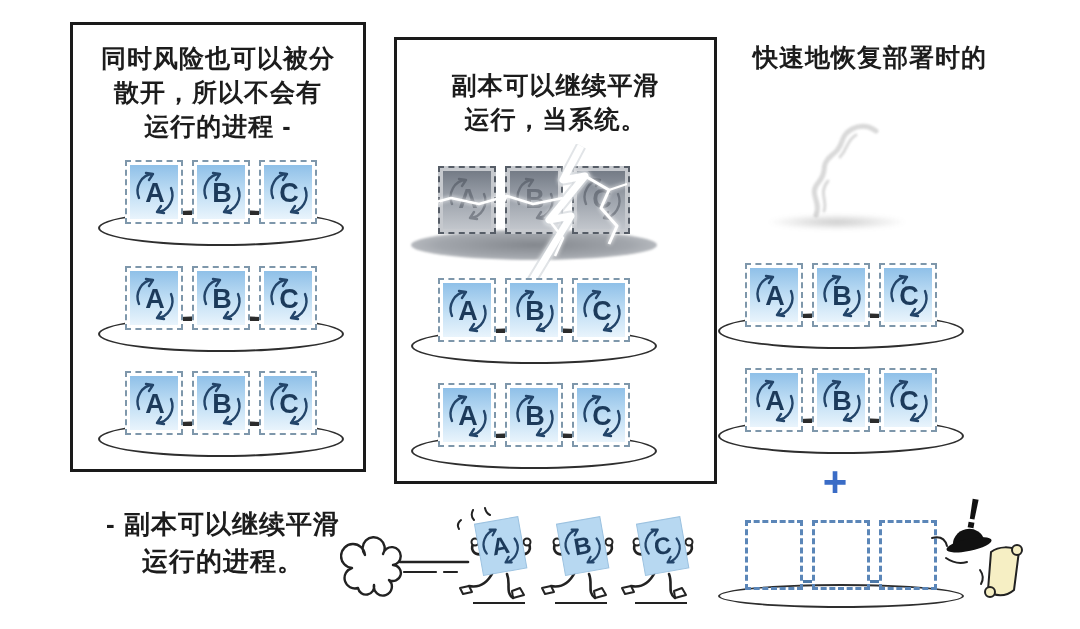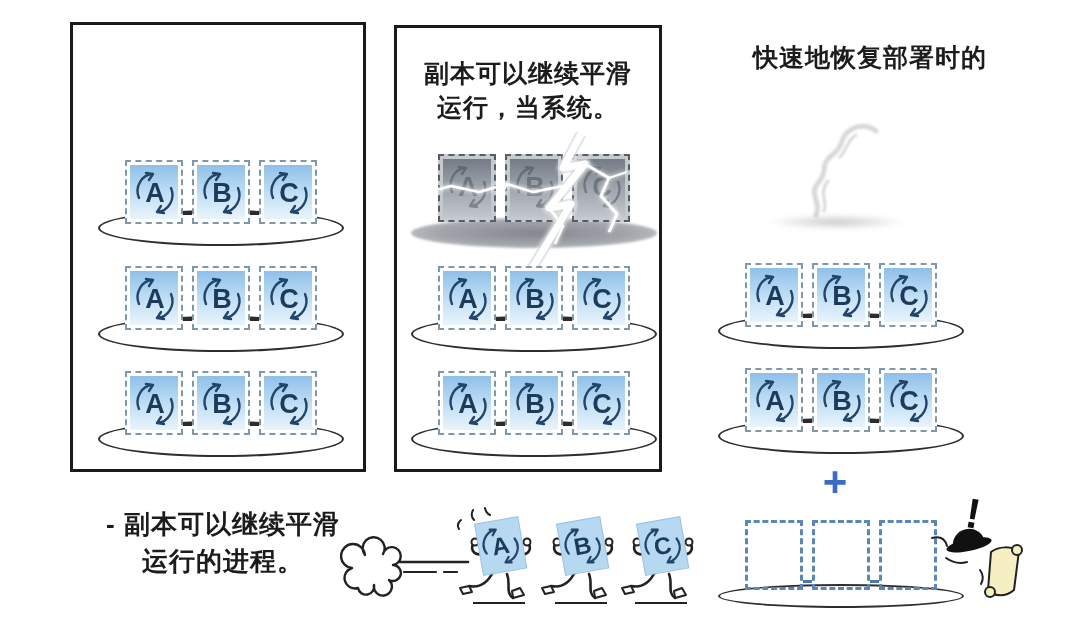--- a/index.html
+++ b/index.html
@@ -78,20 +78,25 @@
   .scroll .paper{fill:#f6efc4;stroke:#222;stroke-width:2;stroke-linejoin:round;}
   .scroll .curl{fill:#f6efc4;stroke:#222;stroke-width:2;}
   .scroll .mark{fill:none;stroke:#222;stroke-width:2;stroke-linecap:round;}
 </style>
 </head>
 <body>
 
 <div class="canvas">
 
   <section class="panel bordered" style="left:70px;top:22px;width:296px;height:450px;">
+    <div class="caption" style="top:16px;">
+      <span class="line">同时风险也可以被分</span>
+      <span class="line">散开，所以不会有</span>
+      <span class="line">运行的进程 -</span>
+    </div>
 
     <div class="node-row" style="left:25px;top:135px;">
       <div class="platform"></div>
       <div class="connector c1"></div>
       <div class="connector c2"></div>
       <div class="nbox b1">
           <div class="nfill"></div>
         <svg class="cyc" viewBox="0 0 48 52">
             <path d="M8,31 A16,17 0 0 1 22,7 M22,7 L15,6 M22,7 L18,13 M40,21 A16,17 0 0 1 26,45 M26,45 L33,46 M26,45 L30,39"></path>
             <text x="24" y="35">A</text>
@@ -161,21 +166,21 @@
       <div class="nbox b3">
           <div class="nfill"></div>
         <svg class="cyc" viewBox="0 0 48 52">
             <path d="M8,31 A16,17 0 0 1 22,7 M22,7 L15,6 M22,7 L18,13 M40,21 A16,17 0 0 1 26,45 M26,45 L33,46 M26,45 L30,39"></path>
             <text x="24" y="35">C</text>
           </svg>
         </div>
     </div>
   </section>
 
-  <section class="panel bordered" style="left:394px;top:25px;width:268px;height:447px;">
+  <section class="panel bordered" style="left:394px;top:37px;width:323px;height:447px;">
     <div class="caption" style="top:28px;">
       <span class="line">副本可以继续平滑</span>
       <span class="line">运行，当系统。</span>
     </div>
 
     <div class="node-row struck" style="left:14px;top:126px;">
       <div class="platform"></div>
       <div class="nbox b1">
           <div class="nfill"></div>
         <svg class="cyc" viewBox="0 0 48 52">

